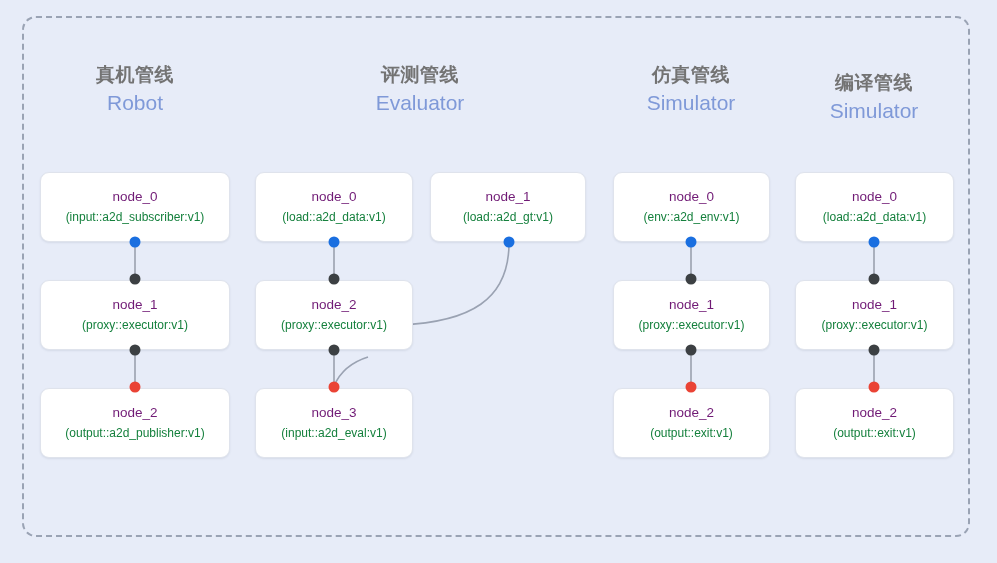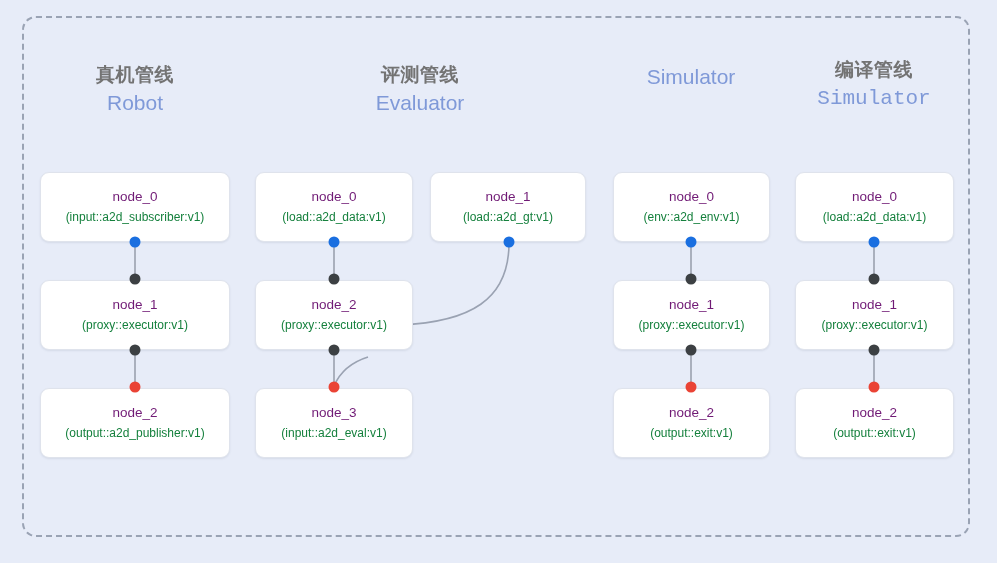--- a/index.html
+++ b/index.html
@@ -134,24 +134,25 @@
     <div class="col-title">真机管线</div>
     <div class="col-sub">Robot</div>
   </div>
 
   <div class="col-head" style="left:330px; top:62px; width:180px;text-align:center;">
     <div class="col-title">评测管线</div>
     <div class="col-sub">Evaluator</div>
   </div>
 
   <div class="col-head" style="left:601px; top:62px; width:180px;">
+    <div class="col-title">仿真管线</div>
     <div class="col-sub">Simulator</div>
   </div>
 
-  <div class="col-head" style="left:784px; top:58px; width:180px;font-family:Liberation Mono, monospace;">
+  <div class="col-head" style="left:784px; top:70px; width:180px;">
     <div class="col-title">编译管线</div>
     <div class="col-sub">Simulator</div>
   </div>
 
   <div class="vline" style="left:135px; top:240px; height:42px;"></div>
   <div class="vline" style="left:135px; top:348px; height:40px;"></div>
 
   <div class="vline" style="left:334px; top:240px; height:42px;"></div>
   <div class="vline" style="left:334px; top:348px; height:40px;"></div>
 

